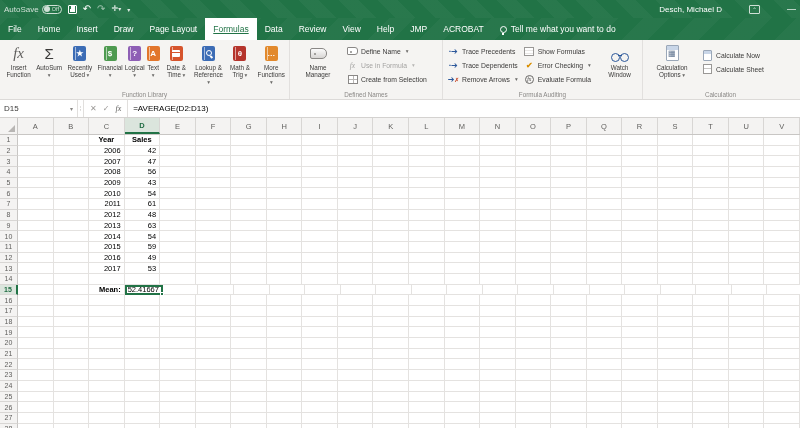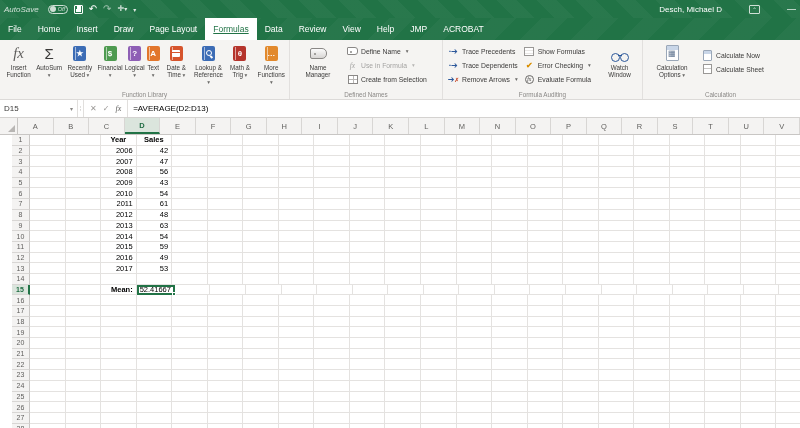--- a/index.html
+++ b/index.html
@@ -3,21 +3,21 @@
 <meta charset="utf-8">
 <style>
   * { margin:0; padding:0; box-sizing:border-box; }
   html,body { width:800px; height:428px; overflow:hidden; font-family:"Liberation Sans", sans-serif; background:#fff; }
   .app { width:800px; height:428px; display:flex; flex-direction:column; }
 
   
   .titlebar { height:18px; background:#217346; color:#fff; display:flex; align-items:center; font-size:8px; padding:0 4px; position:relative;
     background-image:repeating-linear-gradient(45deg, rgba(255,255,255,.035) 0 14px, rgba(0,0,0,0) 14px 28px); }
   .qat { display:flex; align-items:center; gap:6px; }
-  .autosave { display:flex; align-items:center; gap:9px; color:#cfe0d6;font-style:italic; }
+  .autosave { display:flex; align-items:center; gap:3px; color:#cfe0d6; }
   .pill { width:20px; height:9px; border:1px solid #cfe0d6; border-radius:5px; display:flex; align-items:center; padding:0 1px; gap:2px; }
   .pill .knob { width:6px; height:6px; border-radius:50%; background:#cfe0d6; }
   .pill .pilltxt { font-size:5.5px; color:#cfe0d6; }
   .qicon { color:#fff; font-size:10px; line-height:10px; display:inline-flex; align-items:center; }
   .saveicon { width:9px; height:9px; border:1px solid #fff; border-radius:1px; position:relative; }
   .saveicon::before { content:""; position:absolute; left:2px; top:0; width:4px; height:3px; background:#fff; }
   .saveicon::after { content:""; position:absolute; left:1px; bottom:1px; width:5px; height:3px; background:#fff; }
   .dim { opacity:.55; }
   .caret { font-size:6px; color:#dfe9e3; }
   .tb-title { position:absolute; left:0; right:0; text-align:center; font-size:8.5px; color:#fff; pointer-events:none; }
@@ -91,21 +91,21 @@
   .fcontent { flex:1; display:flex; align-items:center; padding:0 5px; color:#000; font-size:8px; }
 
   
   .sheet { flex:1; display:flex; flex-direction:column; overflow:hidden; background:#fff; }
   .colheads { height:17px; display:flex; flex:0 0 17px; background:#f4f3f2; border-bottom:1px solid #c8c6c4; }
   .corner { width:18px; flex:0 0 18px; border-right:1px solid #c8c6c4; background:#f4f3f2; position:relative; }
   .corner::after { content:""; position:absolute; right:2px; bottom:2px; border-left:7px solid transparent; border-bottom:7px solid #b8b6b4; }
   .colh { flex:0 0 35.55px; display:flex; align-items:center; justify-content:center; font-size:7.5px; color:#5f5e5c; border-right:1px solid #d8d6d4; }
   .colh.sel { background:#dbe5dd; color:#1e6b41; border-bottom:2px solid #217346; font-weight:bold; }
   .gridrows { flex:1; overflow:hidden; }
-  .grow { display:flex; height:10.7px;padding-left:12px; }
+  .grow { display:flex; height:10.7px; }
   .rowh { width:18px; flex:0 0 18px; background:#f4f3f2; border-right:1px solid #c8c6c4; border-bottom:1px solid #d8d6d4; font-size:7px; color:#5f5e5c; display:flex; align-items:center; justify-content:center; }
   .rowh.sel { background:#dbe5dd; color:#1e6b41; border-right:2px solid #217346; font-weight:bold; }
   .cell { flex:0 0 35.55px; border-right:1px solid #e4e2e0; border-bottom:1px solid #e4e2e0; font-size:7.5px; color:#000; display:flex; align-items:center; padding:0 3px; white-space:nowrap; overflow:hidden; }
   .cell.b { font-weight:bold; }
   .cell.ar { justify-content:flex-end; }
   .cell.ac { justify-content:center; }
   .cell.selcell { position:relative; outline:2px solid #217346; outline-offset:-2px; z-index:2; overflow:visible; }
   .cell.selcell .handle { position:absolute; right:-2px; bottom:-2px; width:4px; height:4px; background:#217346; border:1px solid #fff; }
 </style>
 </head>
@@ -143,20 +143,24 @@
         <div class="tab">Draw</div>
         <div class="tab">Page Layout</div>
         <div class="tab active">Formulas</div>
         <div class="tab">Data</div>
         <div class="tab">Review</div>
         <div class="tab">View</div>
         <div class="tab">Help</div>
         <div class="tab">JMP</div>
         <div class="tab">ACROBAT</div>
       </div>
+    <div class="tellme">
+      <span class="bulb"></span>
+      <span>Tell me what you want to do</span>
+    </div>
   </div>
 
   <div class="ribbon">
 
     <div class="group" style="flex-basis:290px;">
       <div class="bigbtn">
         <span class="bicon">
             <span class="fxbig">fx</span>
           </span>
         <span class="blabel">Insert Function</span>

